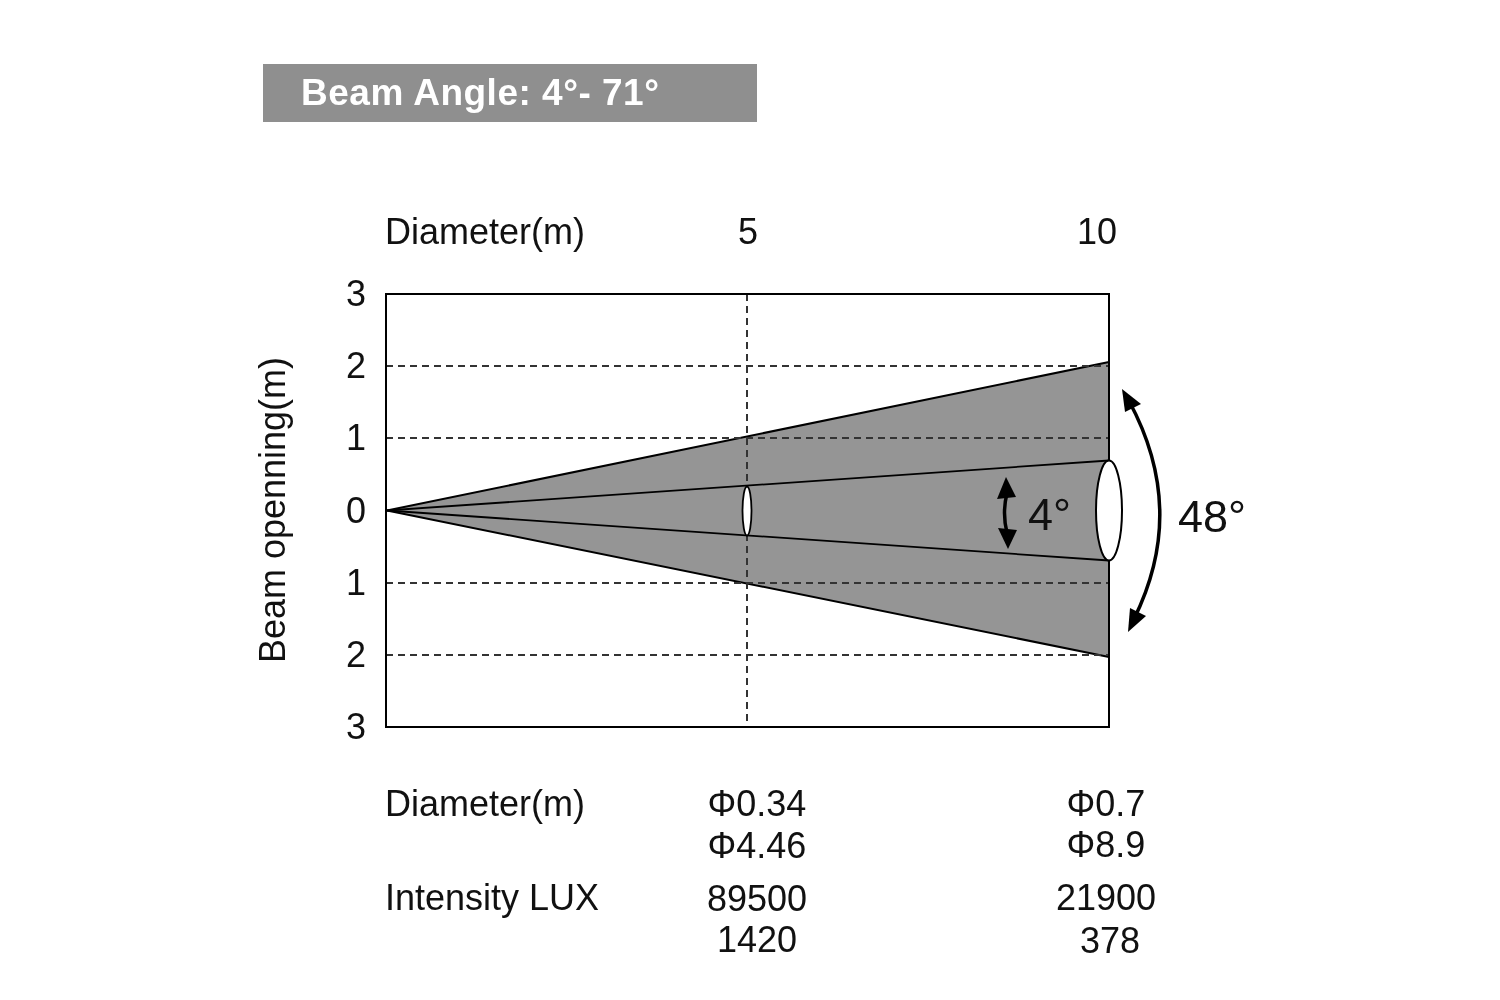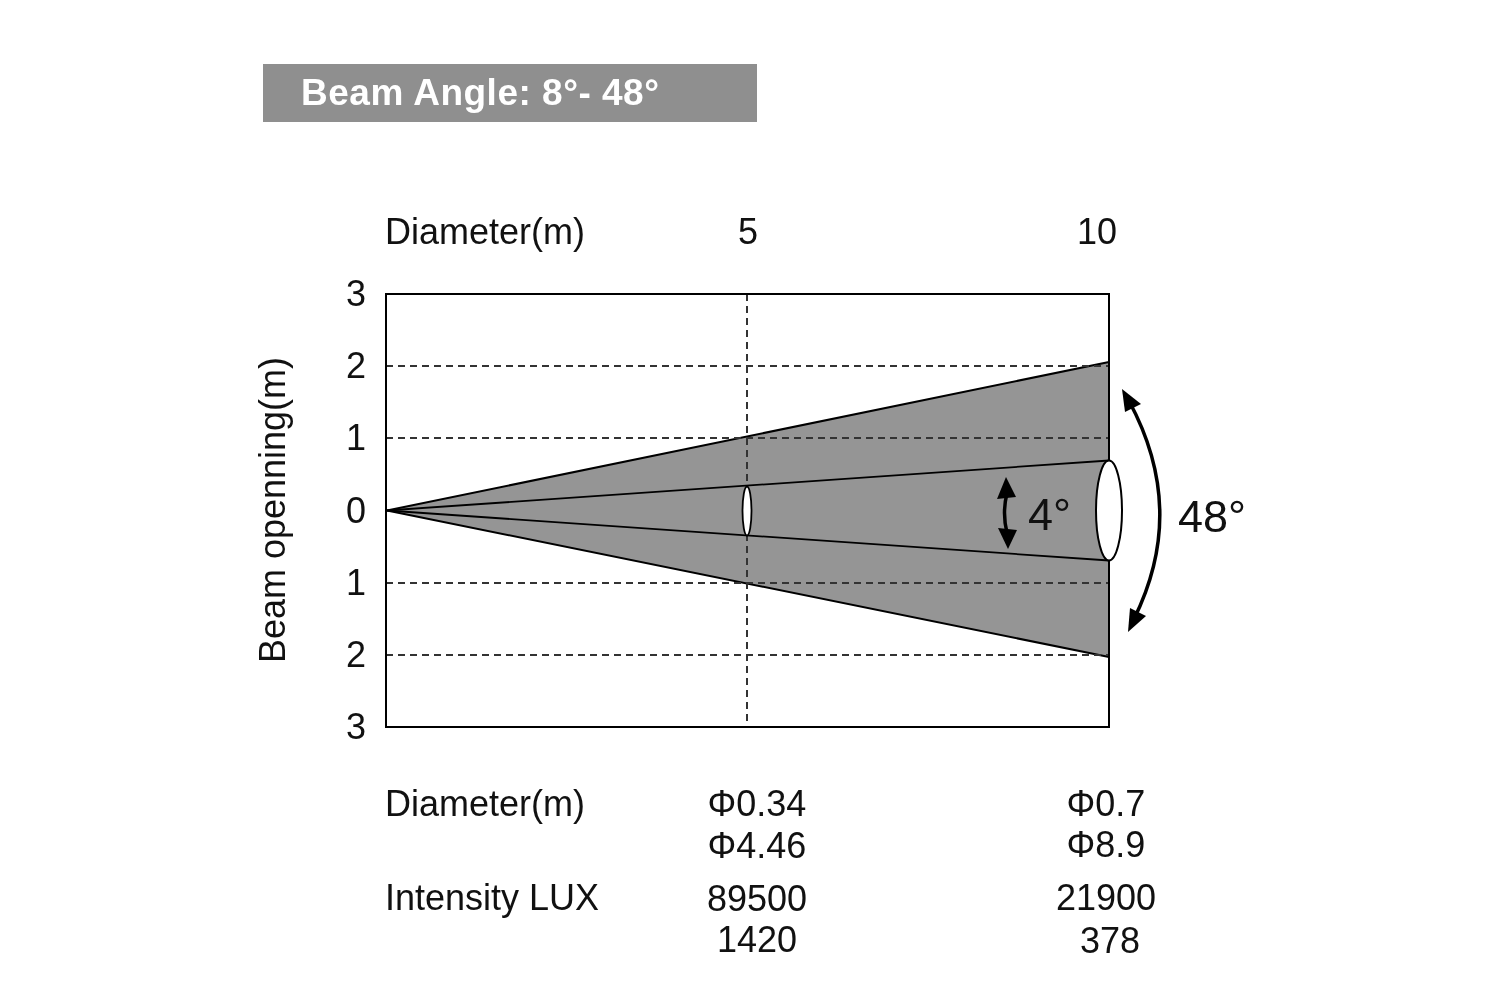--- a/index.html
+++ b/index.html
@@ -19,21 +19,21 @@
   text{fill:#111111;font-family:"Liberation Sans", sans-serif;font-size:36px;}
   .big{font-size:45px;}
   .axis-title{font-size:36px;}
 </style>
 </head>
 <body>
 
 <div class="canvas">
 
   <div class="banner">
-    <span>Beam Angle: 8°- 48°</span>
+    <span>Beam Angle: 4°- 71°</span>
   </div>
 
   <svg width="1500" height="1000" viewBox="0 0 1500 1000">
 
     <text x="385" y="244">Diameter(m)</text>
     <text x="748" y="244" text-anchor="middle">5</text>
     <text x="1097" y="244" text-anchor="middle">10</text>
 
     <polygon points="387,510.5 1109,362 1109,657" fill="#959595" stroke="#000000" stroke-width="2" stroke-linejoin="round"></polygon>
 

